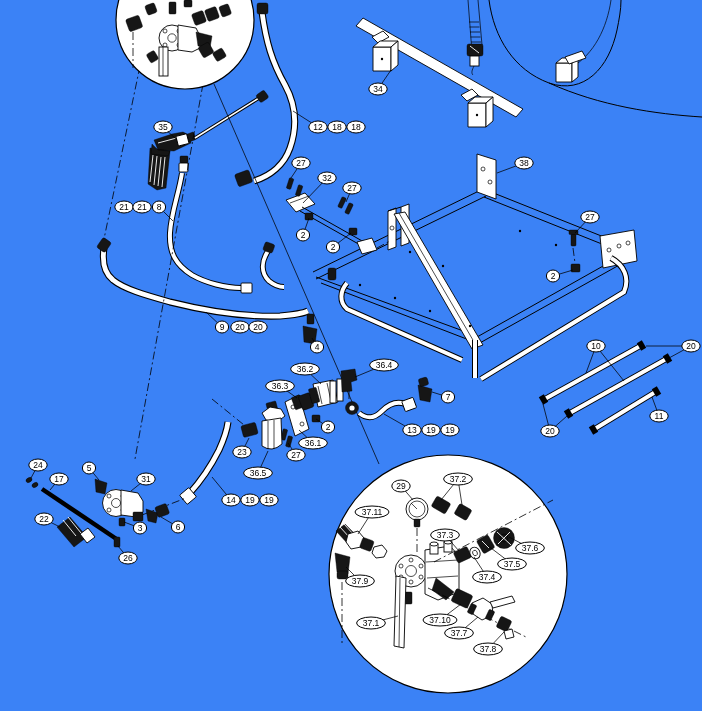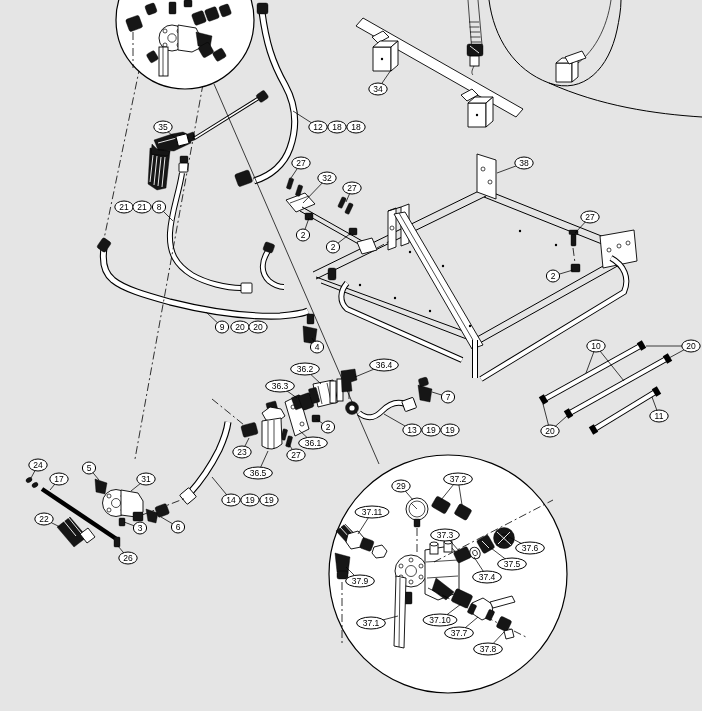--- a/index.html
+++ b/index.html
@@ -1,16 +1,16 @@
 <!DOCTYPE html>
 <html><head>
 <meta charset="utf-8">
 <style>
   html,body{margin:0;padding:0;background:#fff;}
-  #stage{position:relative;width:702px;height:711px;background:#e5e5e5;overflow:hidden;}
+  #stage{position:relative;width:702px;height:711px;background:#3b82f6;overflow:hidden;}
   svg{display:block;}
   .ln{fill:none;stroke:#000;stroke-width:1;}
   .thin{fill:none;stroke:#000;stroke-width:0.7;}
   .wh{fill:#fff;stroke:#000;stroke-width:0.9;}
   .dk{fill:#161616;stroke:#000;stroke-width:0.4;}
   .to{fill:none;stroke:#000;stroke-width:7;}
   .ti{fill:none;stroke:#fff;stroke-width:4.8;}
   .to2{fill:none;stroke:#000;stroke-width:6;}
   .ti2{fill:none;stroke:#fff;stroke-width:4;}
   .to3{fill:none;stroke:#000;stroke-width:3.4;}

